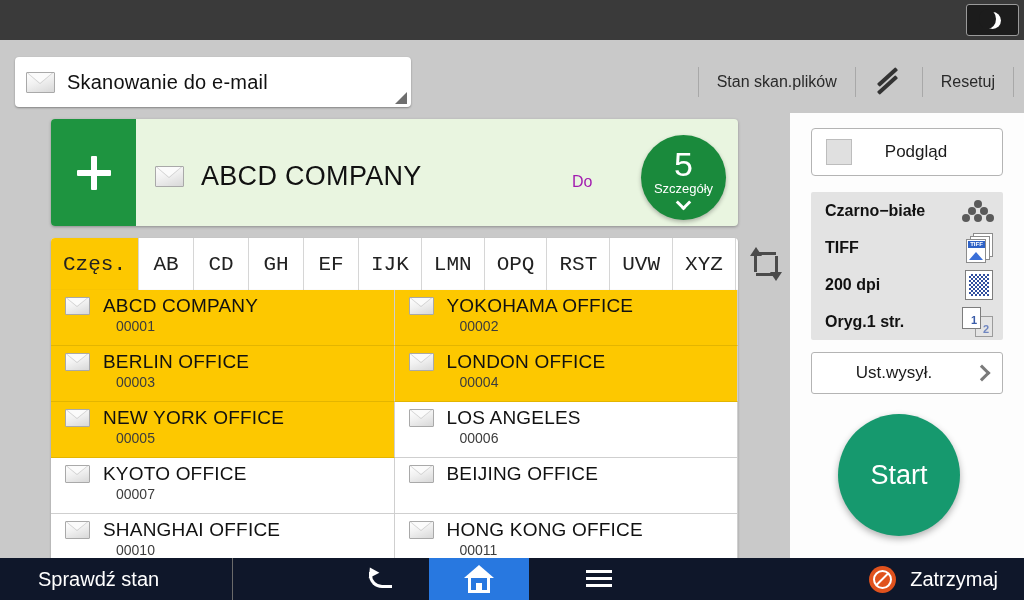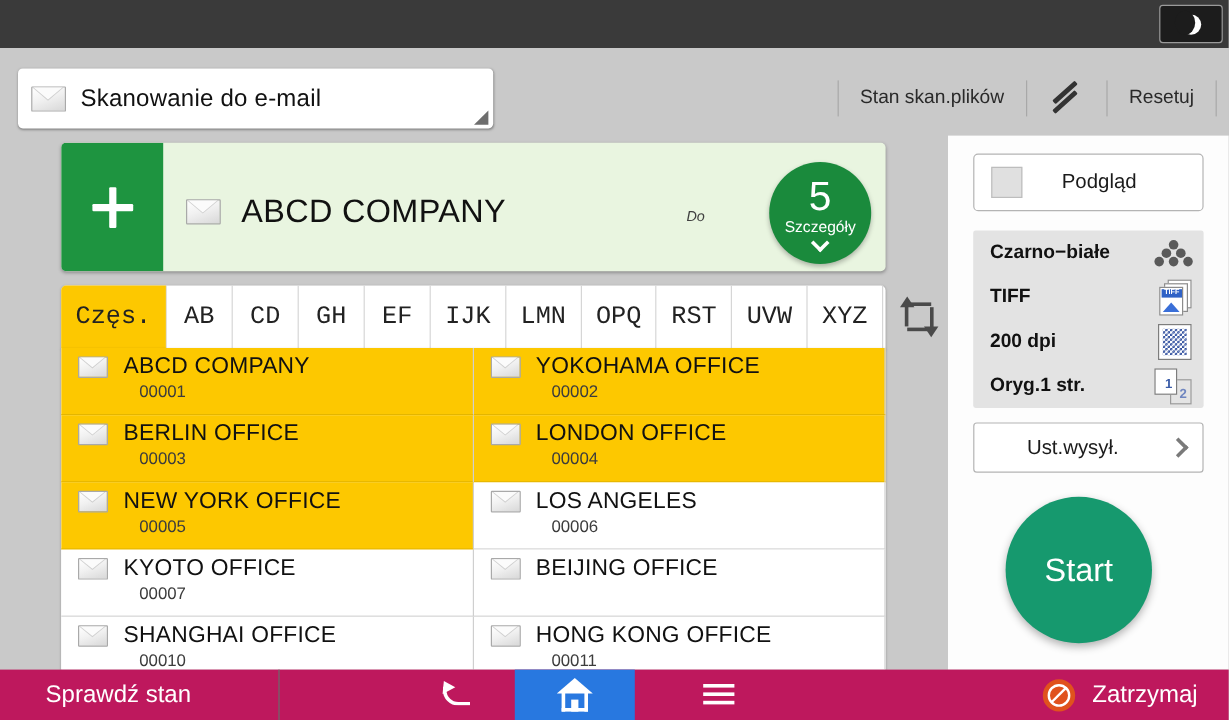--- a/index.html
+++ b/index.html
@@ -107,21 +107,21 @@
   }
   .plus::before { left: 0; top: 14px; width: 34px; height: 6px; }
   .plus::after  { left: 14px; top: 0; width: 6px; height: 34px; }
 
   .dest-row {
     position: absolute; left: 104px; display: flex; align-items: center;
   }
   .dest-row.r1 { top: 42px; }
   .dest-row.r2 { top: 104px; opacity: .22; }
   .dest-name { font-size: 27px; color: #111; margin-left: 17px; letter-spacing: .3px; }
-  .dest-to { position: absolute; left: 521px; top: 54px; font-size: 12px; color: #404040; font-style: italic; }
+  .dest-to { position: absolute; left: 521px; top: 54px; font-size: 16px; color: #a21caf; }
 
   .badge {
     position: absolute; right: 12px; top: 16px; width: 85px; height: 85px;
     border-radius: 50%; background: #1a8a3c;
     display: flex; flex-direction: column; align-items: center;
     justify-content: center; color: #fff;
     box-shadow: 0 2px 4px rgba(0,0,0,.28);
   }
   .badge-num { font-size: 34px; line-height: 30px; font-weight: 400; margin-top: -2px; }
   .badge-lbl { font-size: 13px; margin-top: 2px; }
@@ -273,21 +273,21 @@
     position: absolute; left: 48px; top: 301px; width: 122px; height: 122px;
     border-radius: 50%; background: #16996e;
     display: flex; align-items: center; justify-content: center;
     color: #fff; font-size: 27px;
     box-shadow: 0 3px 7px rgba(0,0,0,.3);
   }
 
   
   .botbar {
     position: absolute; left: 0; bottom: 0; width: 1024px; height: 42px;
-    background: #be185d; display: flex; align-items: center;
+    background: #0f172a; display: flex; align-items: center;
   }
   .bot-check {
     width: 233px; height: 42px; display: flex; align-items: center;
     color: #fff; font-size: 20px; padding-left: 38px;
     border-right: 1px solid #6a6a6a;
   }
   .bot-mid { flex: 1; display: flex; align-items: center; height: 42px; }
   .bot-ico {
     width: 100px; height: 42px; display: flex; align-items: center; justify-content: center;
   }

